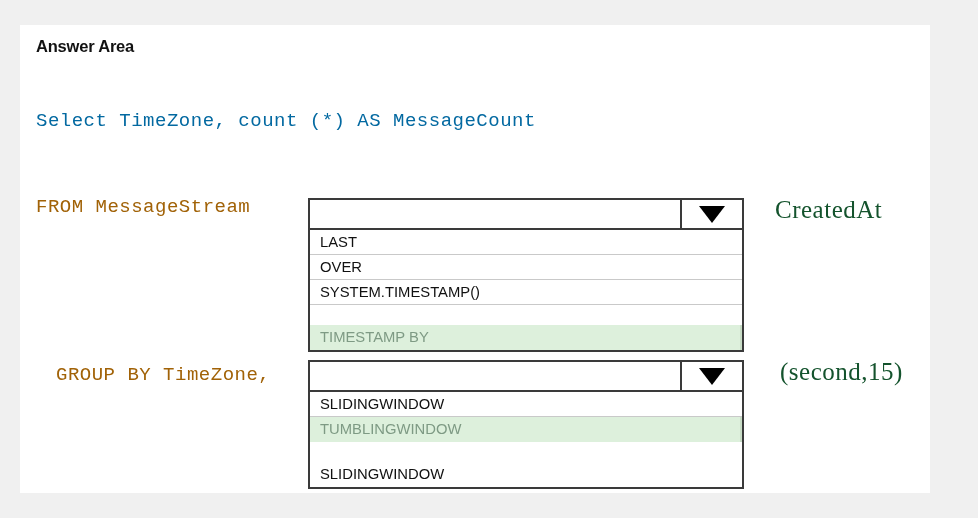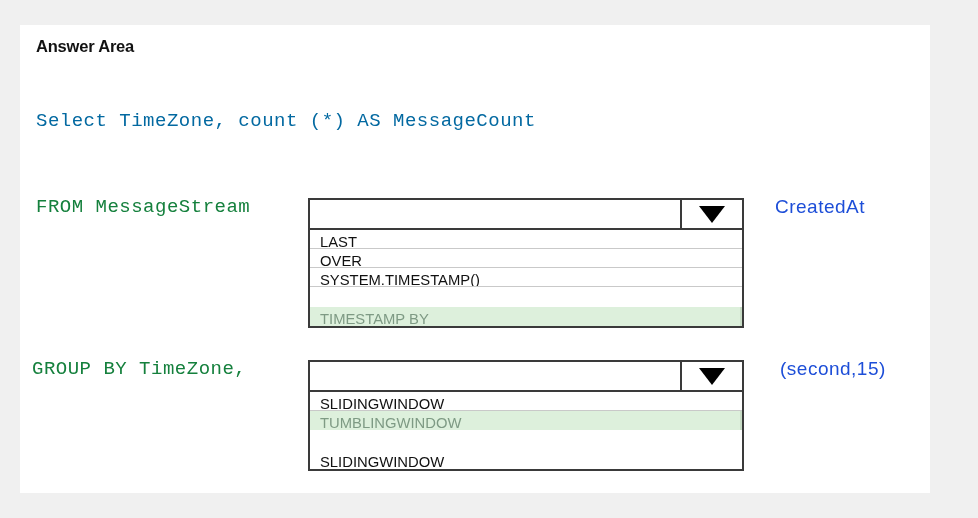--- a/index.html
+++ b/index.html
@@ -58,33 +58,33 @@
   }
   .qrow.row1 { top: 145px; }
   .qrow.row2 { top: 307px; }
 
   .row-label {
     position: absolute;
     left: 16px;
     top: 26px;
     font-family: "Liberation Mono", "DejaVu Sans Mono", monospace;
     font-size: 19px;
-    color: #15803d;
+    color: #a16207;
     white-space: pre;
     letter-spacing: 0.5px;
   }
-  .qrow.row2 .row-label { left: 12px; }
+  .qrow.row2 .row-label { left: 36px; margin-top: 6px; }
 
   .row-suffix {
     position: absolute;
     left: 755px;
     top: 26px;
-    font-family: Liberation Sans, sans-serif;
-    font-size: 19px;
-    color: #1d4ed8;
+    font-family: Liberation Serif, serif;
+    font-size: 25px;
+    color: #14532d;
     white-space: pre;
     letter-spacing: 0.5px;
   }
   .qrow.row2 .row-suffix { left: 760px; }
 
   
   .combo-wrap {
     position: absolute;
     left: 288px;
     top: 28px;
@@ -130,21 +130,21 @@
   .combo-list {
     position: relative;
     border: 2px solid #3a3a3a;
     border-top: none;
     background: #ffffff;
     box-sizing: border-box;
     width: 436px;
   }
 
   .combo-option {
-    height: 19px;
+    height: 25px;
     line-height: 25px;
     padding-left: 10px;
     font-size: 14.8px;
     color: #111111;
     border-bottom: 1px solid #c9c9c9;
     box-sizing: border-box;
     background: #ffffff;
     white-space: nowrap;
     overflow: hidden;
   }

